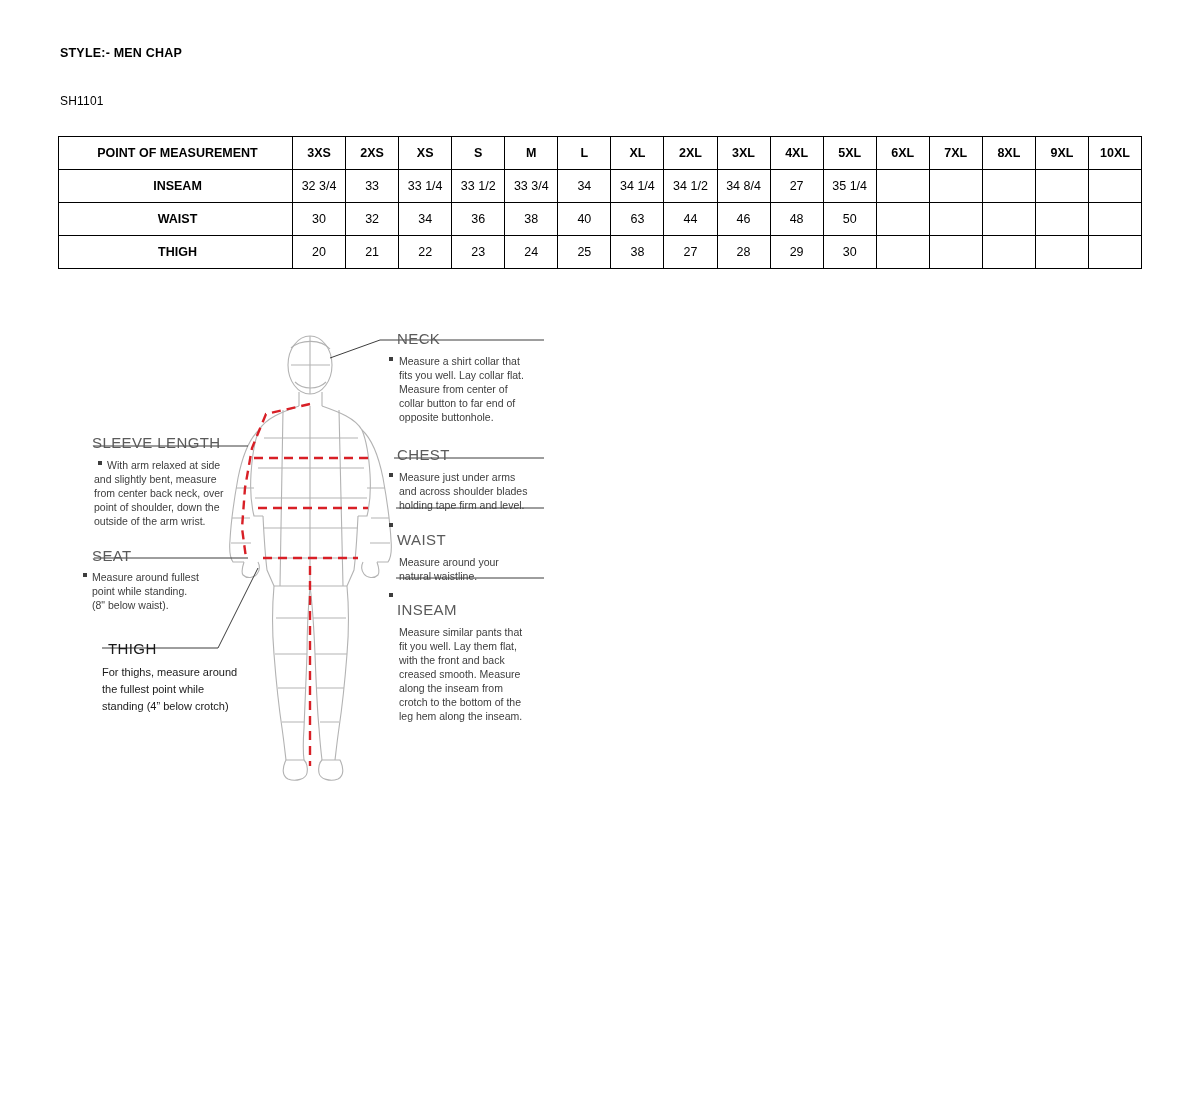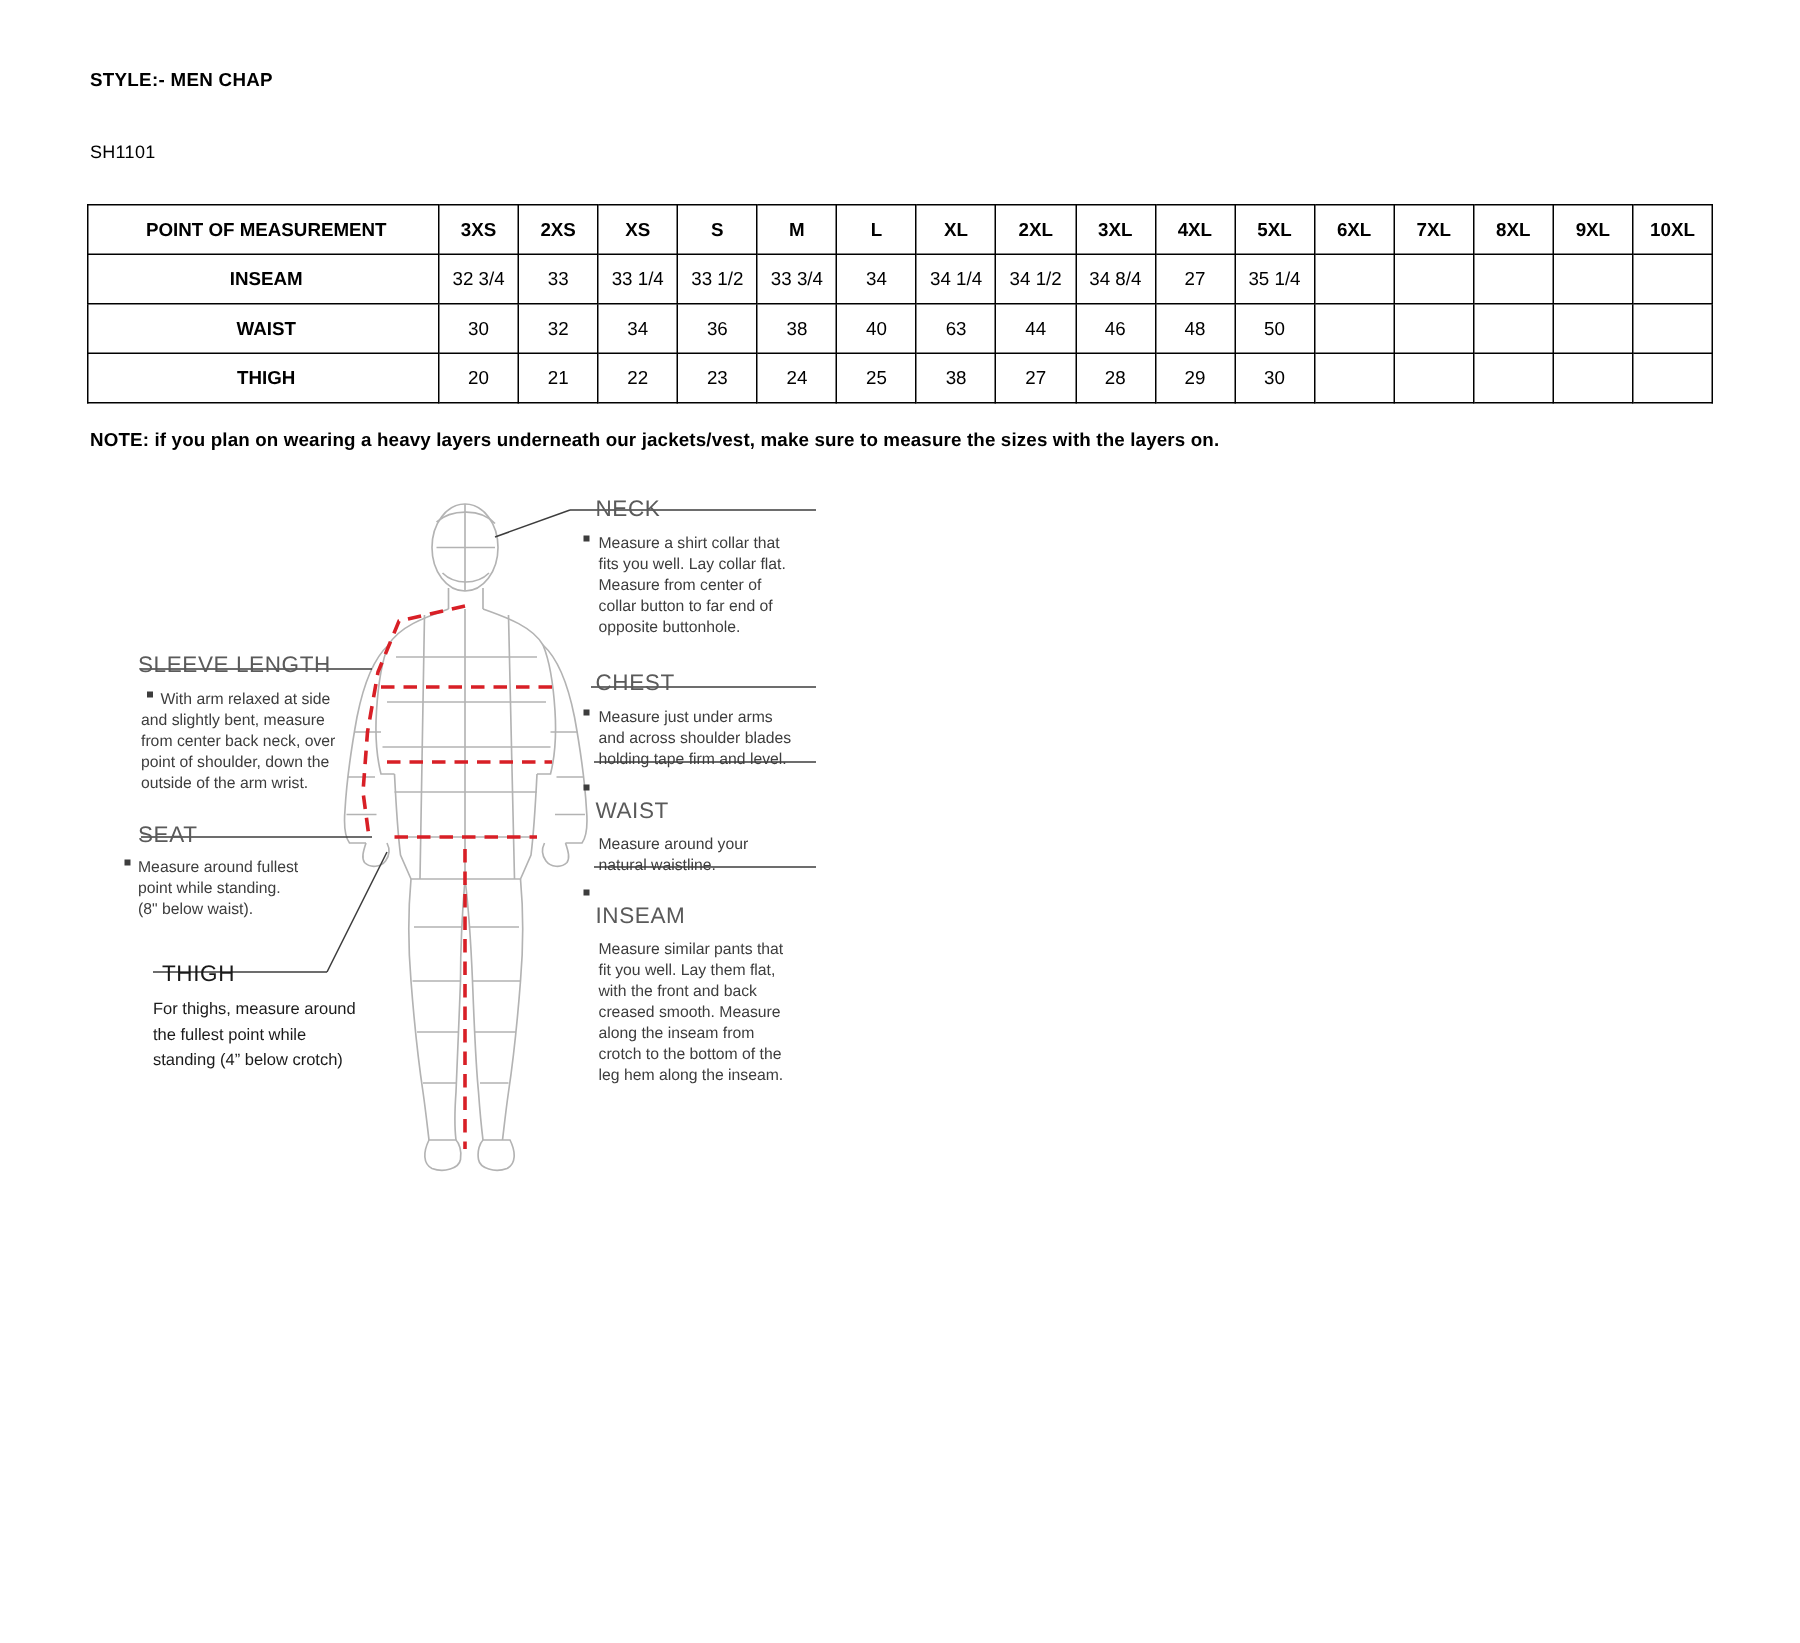--- a/index.html
+++ b/index.html
@@ -185,21 +185,20 @@
         <td class="val">30</td>
         <td class="val"></td>
         <td class="val"></td>
         <td class="val"></td>
         <td class="val"></td>
         <td class="val"></td>
       </tr>
     </tbody>
   </table>
 
-  <div class="note">NOTE: if you plan on wearing a heavy layers underneath our jackets/vest, make sure to measure the sizes with the layers on.</div>
 
   <div class="figure-area">
     <svg width="600" height="470" viewBox="0 0 600 470" xmlns="http://www.w3.org/2000/svg">
 
       <g stroke="#b3b3b3" fill="none" stroke-width="1.1">
 
         <ellipse cx="252" cy="47" rx="22" ry="29"></ellipse>
         <path d="M233 30 C243 21 263 21 272 31"></path>
         <path d="M233 47 L272 47"></path>
         <path d="M252 18 L252 76"></path>

